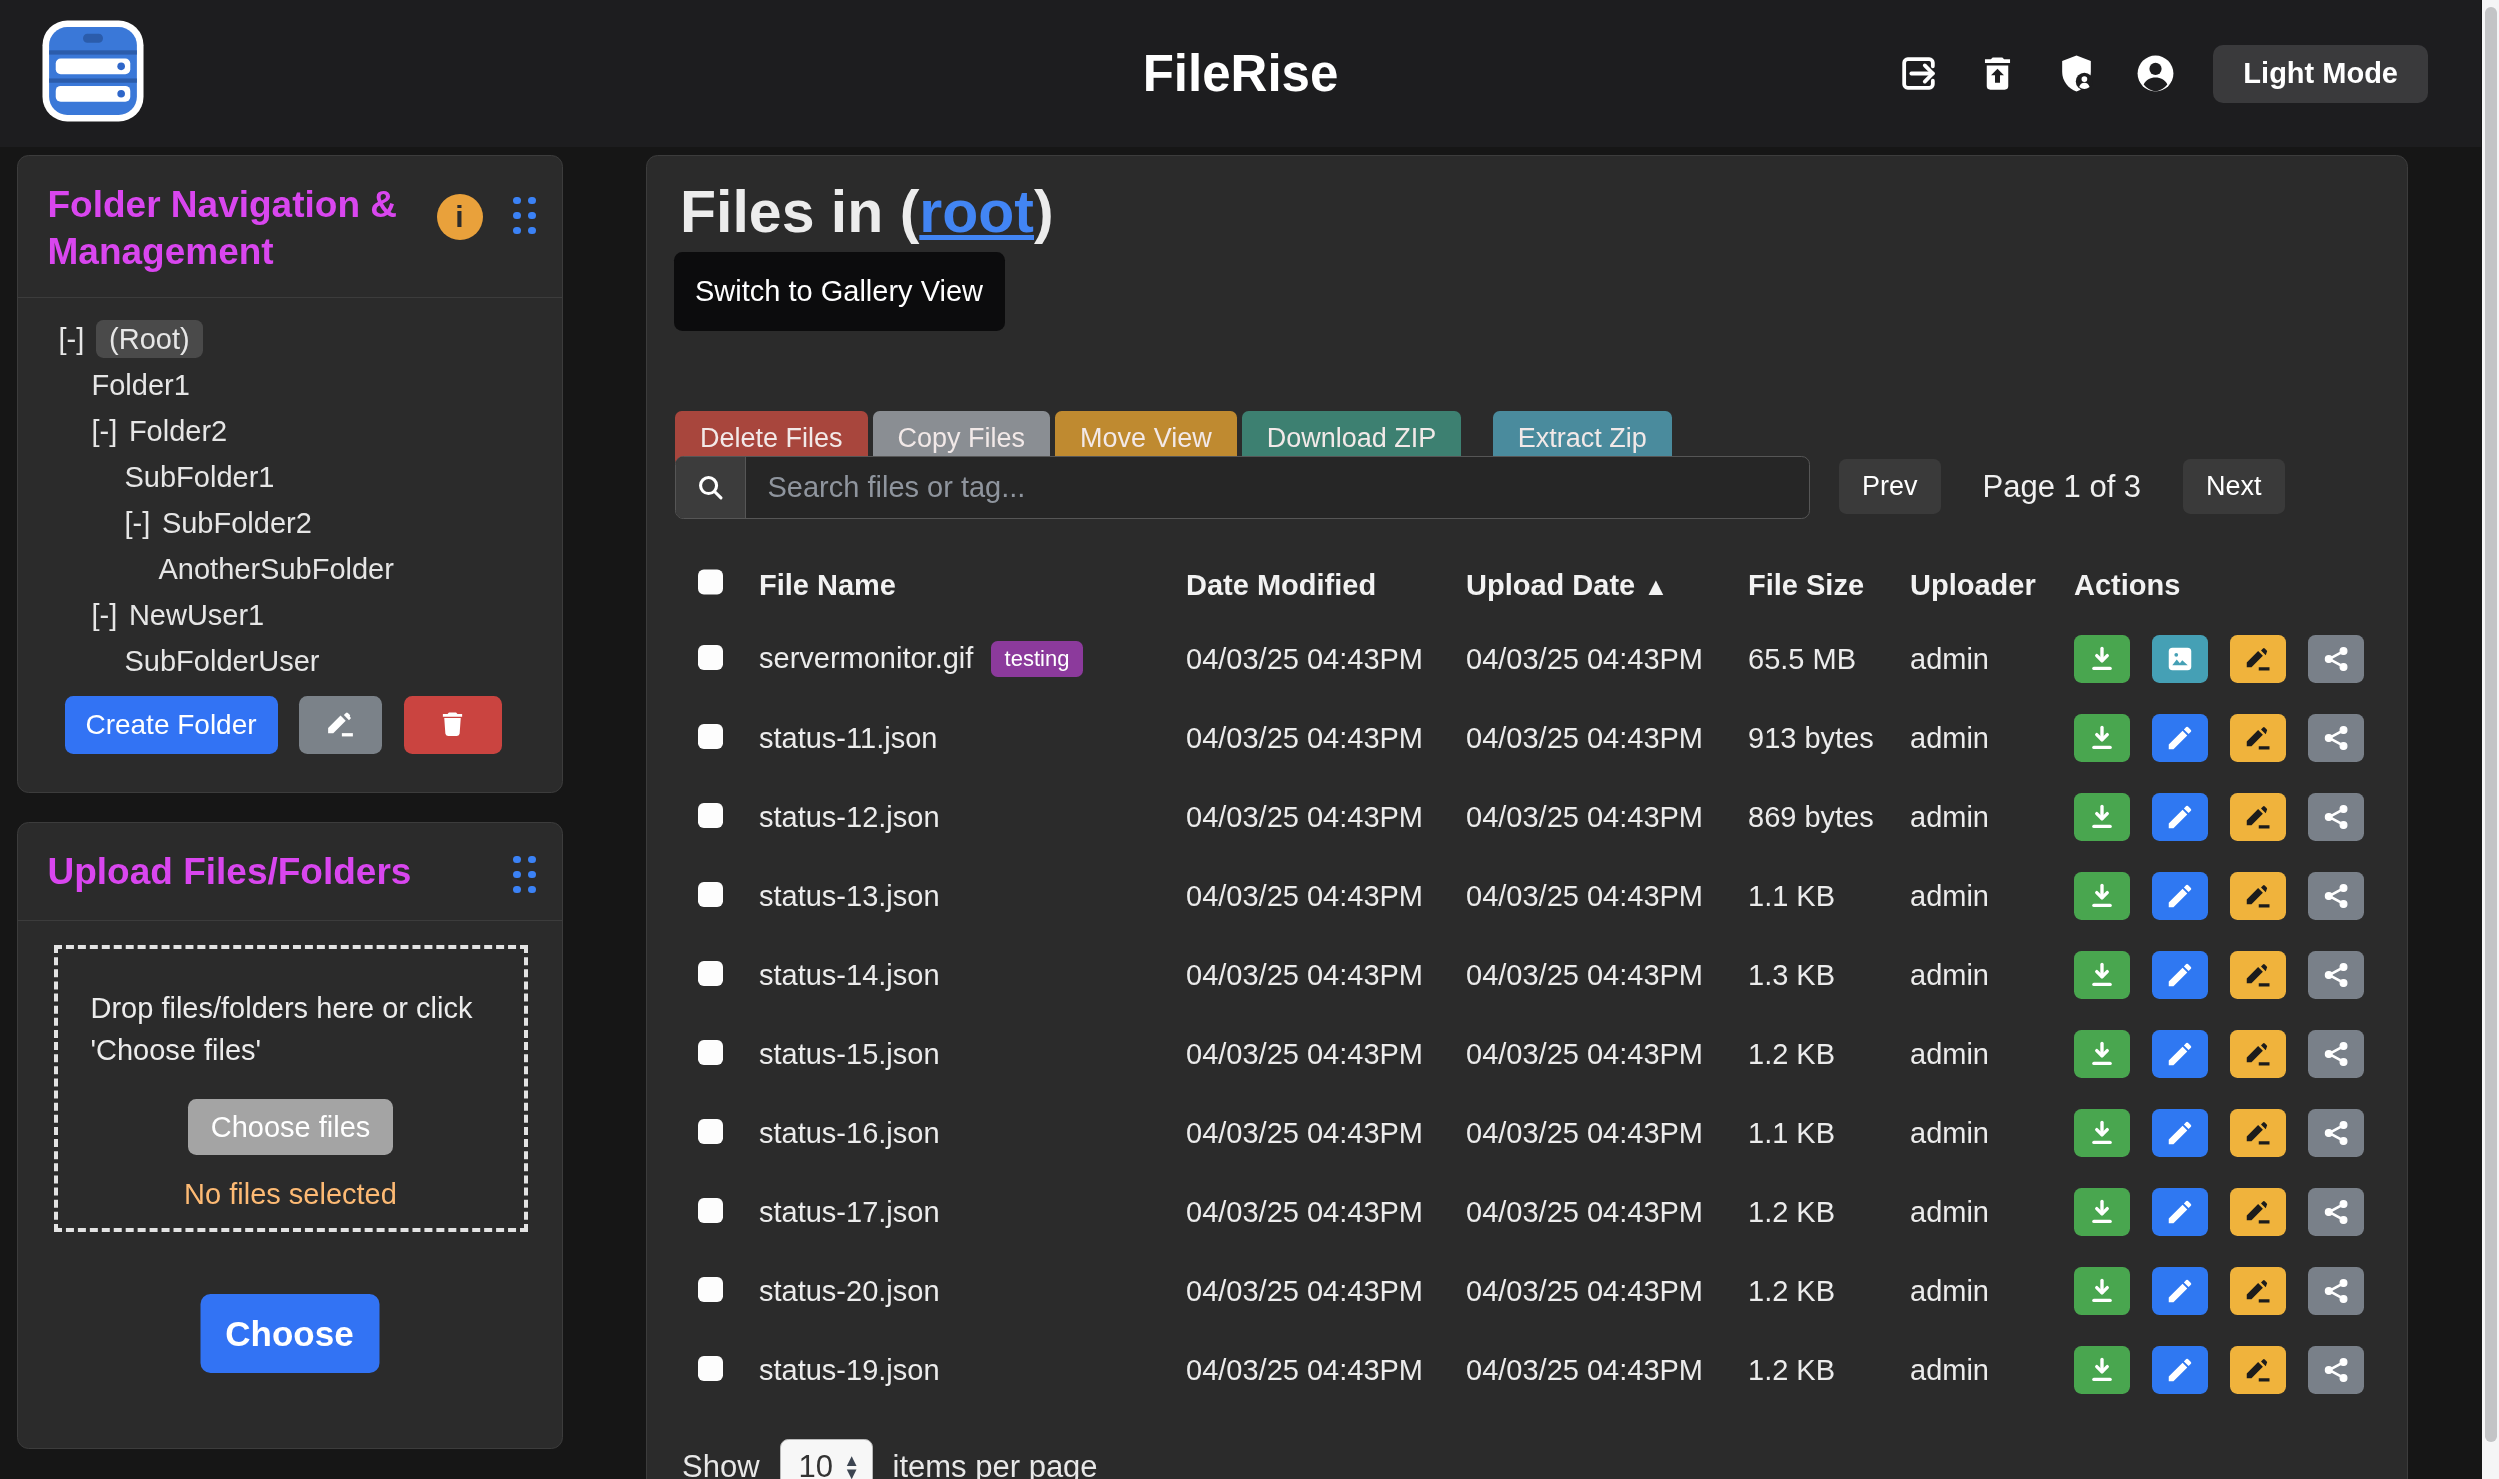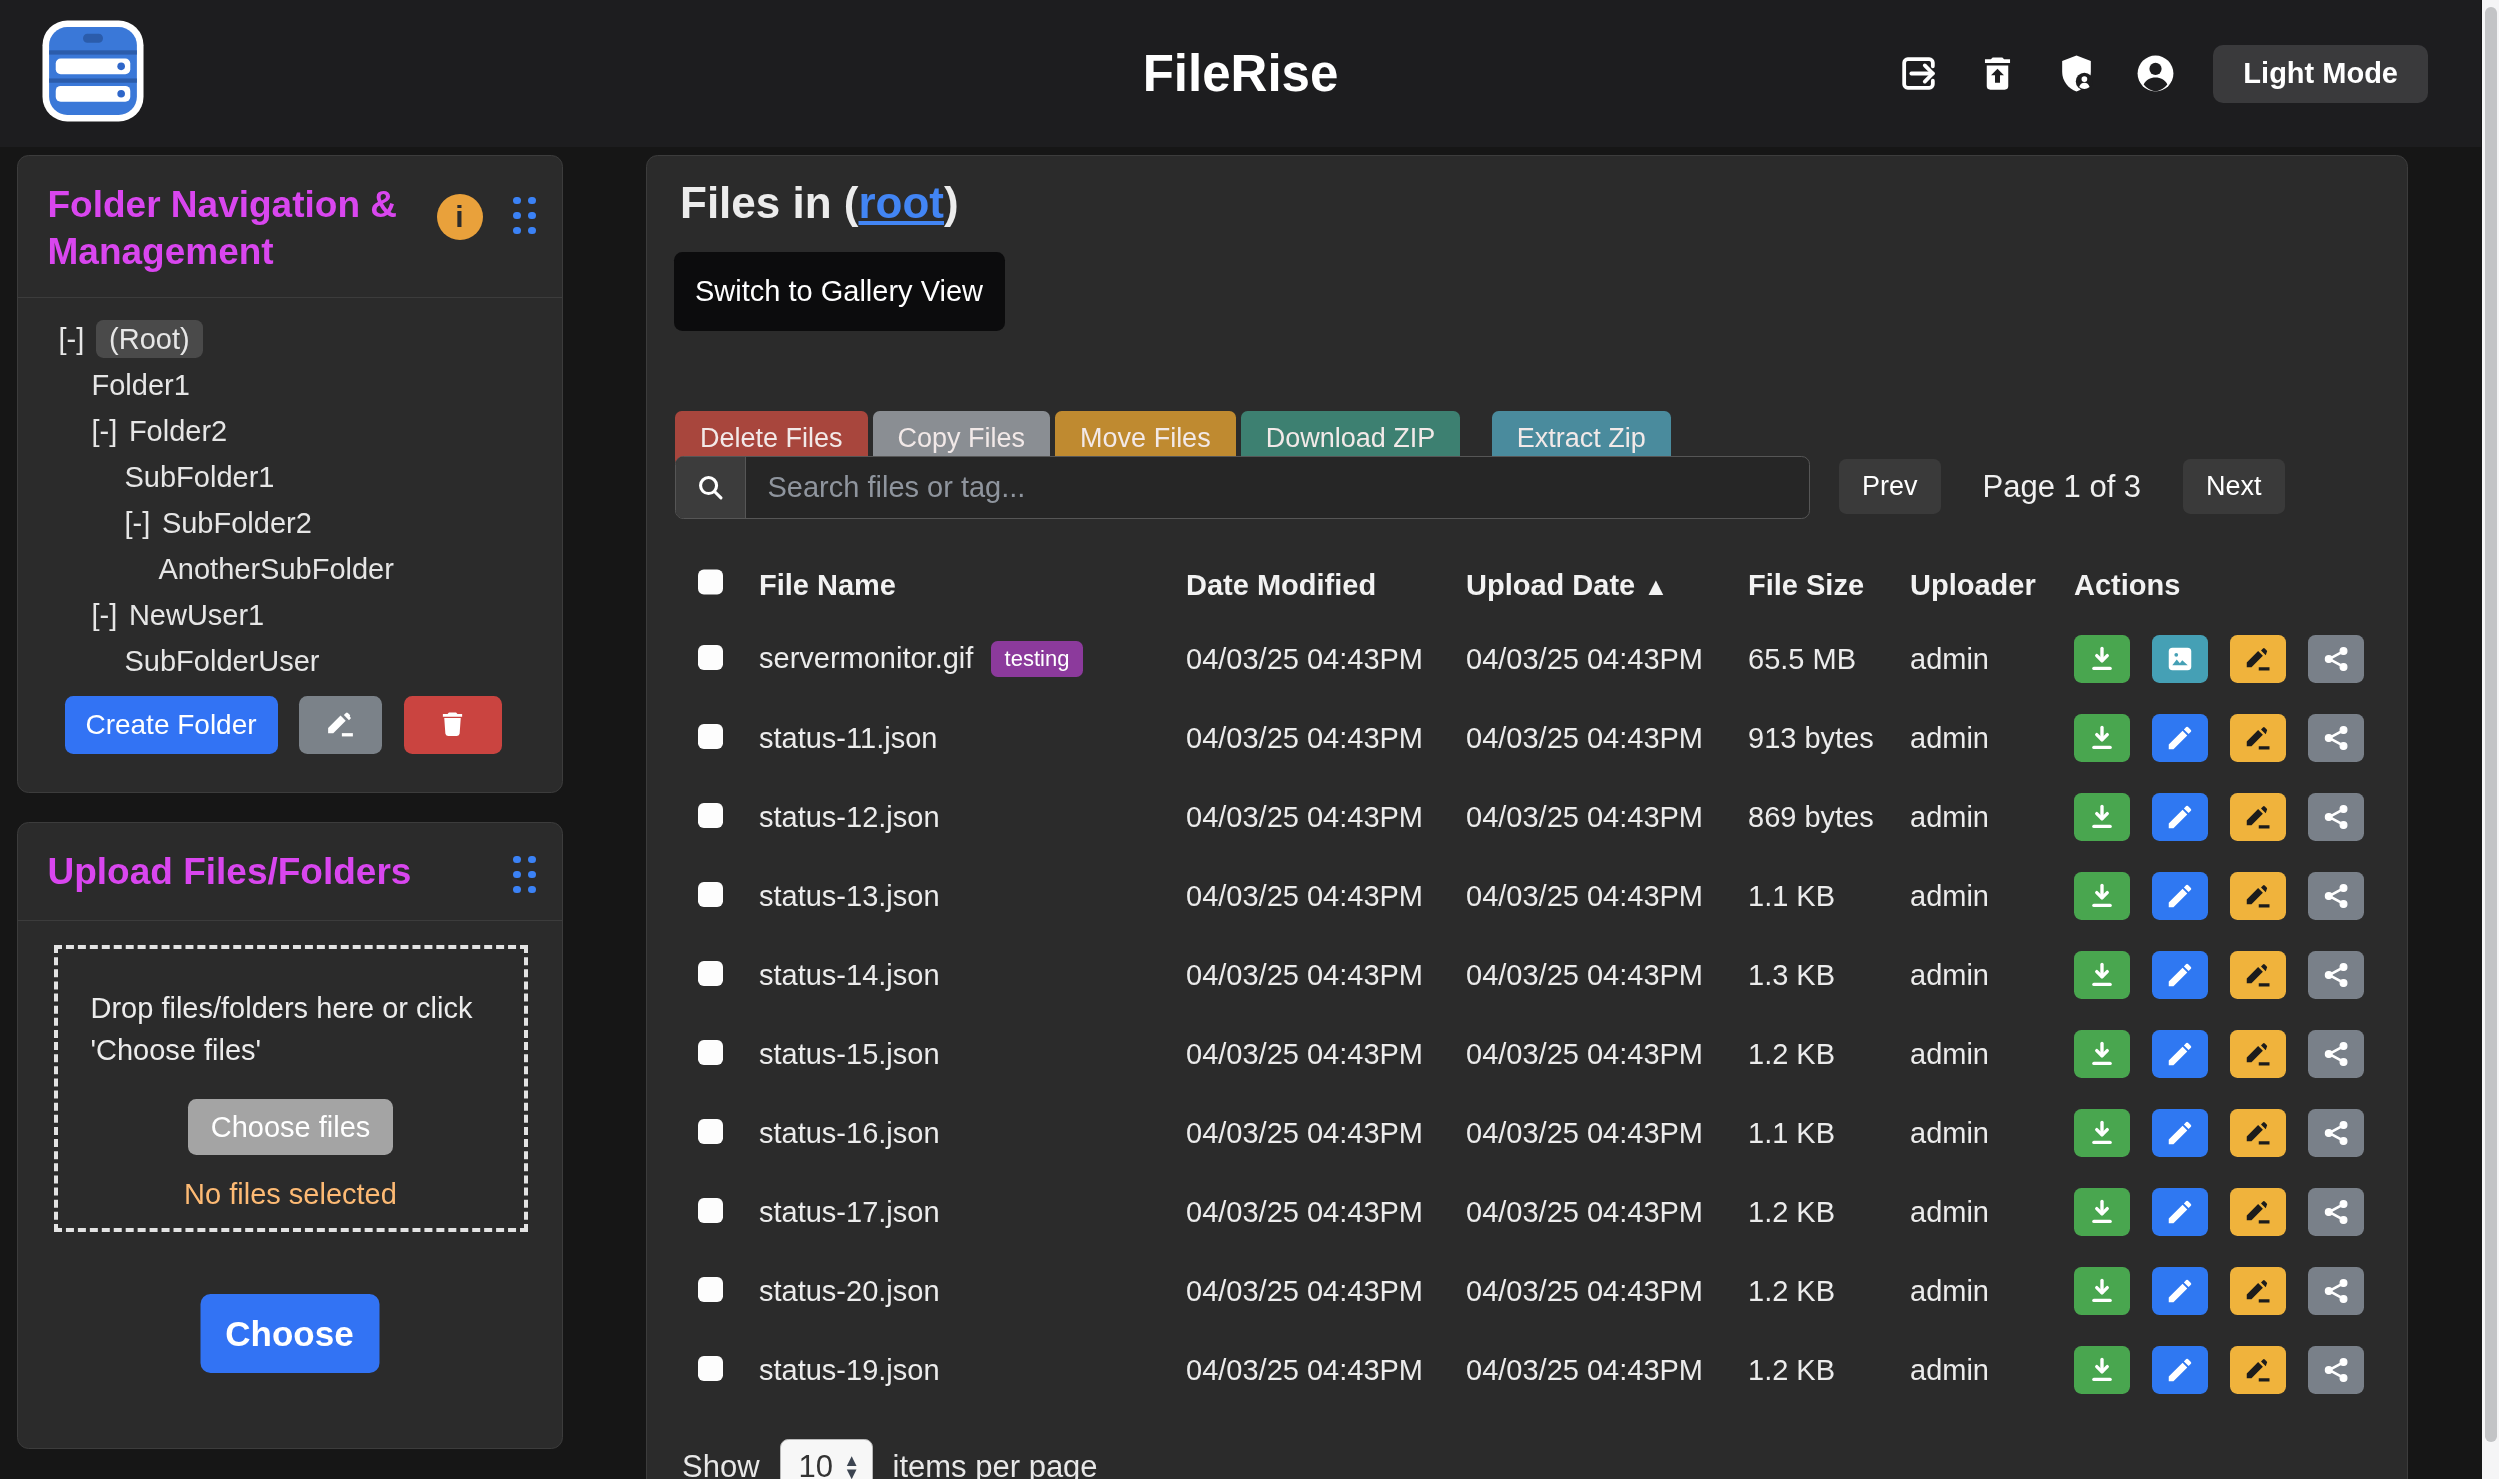--- a/index.html
+++ b/index.html
@@ -55,21 +55,21 @@
   .dropzone{position:absolute;left:36px;top:122px;width:474px;height:287px;border:4.1px dashed #e3e3e3;
             box-sizing:border-box;padding:38px 33px 0 33px;}
   .dropzone-text{font-size:29px;color:#ececec;line-height:1.45;}
   .choose-files-btn{display:block;margin:28px auto 0 auto;width:205px;height:56px;background:#a4a4a4;
                     color:#fff;font-size:29px;border:none;border-radius:8.3px;}
   .no-files{margin-top:23px;text-align:center;font-size:29px;color:#fdba74;}
   .upload-btn{position:absolute;left:50%;transform:translateX(-50%);top:471px;width:179px;height:79px;
               font-size:35px;font-weight:bold;border-radius:10px;}
 
   
-  .files-heading{position:absolute;left:33px;top:21.5px;font-size:44px;font-weight:bold;color:#ececec;}
+  .files-heading{position:absolute;left:33px;top:21.5px;font-size:59px;font-weight:bold;color:#ececec;}
   .files-heading a{text-decoration:underline;}
   .gallery-btn{position:absolute;left:26.5px;top:96px;width:331px;height:79px;background:#0c0c0d;
                color:#fff;font-size:29px;border:none;border-radius:8.3px;}
 
   .toolbar{position:absolute;left:28px;top:207px;display:flex;gap:5px;align-items:center;margin-top:48px;}
   .toolbar .tb-btn{height:55px;padding:0 25px;border:none;border-radius:6.6px;color:#f2e9e8;font-size:27px;}
   .toolbar .tb-btn.last{margin-left:26.5px;}
 
   .searchbar{position:absolute;left:28px;top:300px;width:1135px;height:63px;border:1.7px solid #565656;
              border-radius:8.3px;box-sizing:border-box;background:#262626;display:flex;align-items:center;}
@@ -248,21 +248,21 @@
 
   <div class="panel main-panel">
     <div class="files-heading">
       <span>Files in (</span><a id="root-link" style="color: rgb(66, 133, 244);">root</a><span>)</span>
     </div>
     <button class="gallery-btn">Switch to Gallery View</button>
 
     <div class="toolbar" id="toolbar">
         <button class="tb-btn" style="background: rgb(168, 70, 61);">Delete Files</button>
         <button class="tb-btn" style="background: rgb(138, 142, 147);">Copy Files</button>
-        <button class="tb-btn" style="background: rgb(191, 138, 48);">Move Files</button>
+        <button class="tb-btn" style="background: rgb(191, 138, 48);">Move View</button>
         <button class="tb-btn" style="background: rgb(61, 128, 113);">Download ZIP</button>
         <button class="tb-btn last" style="background: rgb(74, 139, 157);">Extract Zip</button>
       </div>
 
     <div class="searchbar">
       <span class="search-iconbox">
         <svg viewBox="0 0 24 24" fill="none" stroke="#fff" stroke-width="2.4" stroke-linecap="round">
           <circle cx="10.5" cy="10.5" r="6.2"></circle>
             <path d="m15.3 15.3 4.8 4.8"></path>
         </svg>

